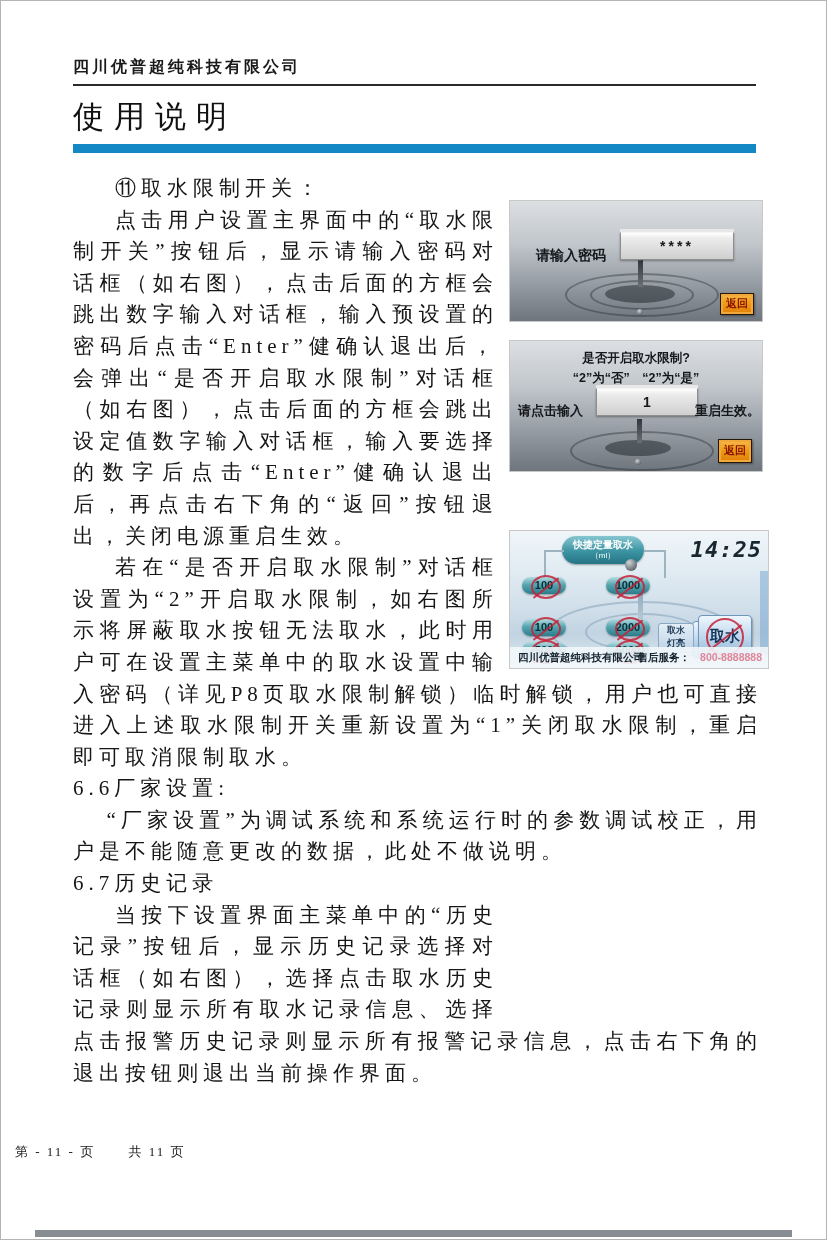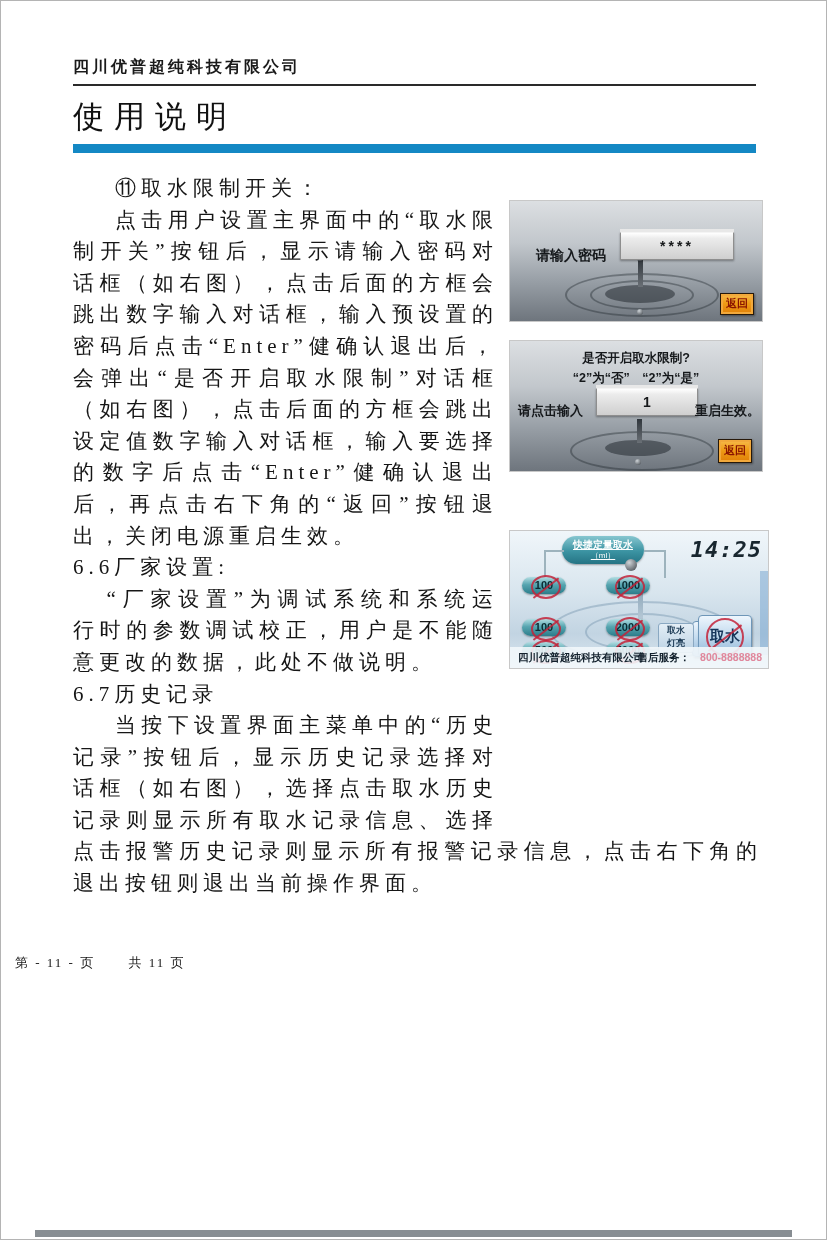--- a/index.html
+++ b/index.html
@@ -57,21 +57,21 @@
     color:#15355a;font-weight:bold;text-align:center;cursor:pointer;}
   .btn-qty{position:absolute;width:44px;height:17px;border-radius:9px;
     background:linear-gradient(180deg,#b2dde2 0%,#57a5b0 45%,#2b7d8b 100%);
     box-shadow:0 1px 2px rgba(0,0,0,.35);color:#0a2c33;font-weight:bold;
     font-size:11px;line-height:17px;text-align:center;cursor:pointer;}
   .nosign{position:absolute;border:2px solid rgba(195,35,58,0.85);border-radius:50%;}
   .nosign::after{content:"";position:absolute;left:-12%;top:50%;width:124%;height:0;
     border-top:2px solid rgba(195,35,58,0.85);transform:rotate(-38deg);}
   .pill{position:absolute;left:52px;top:5px;width:82px;height:28px;border-radius:14px;
     background:linear-gradient(180deg,#86c6d0 0%,#3b93a2 55%,#257484 100%);
-    box-shadow:0 1px 2px rgba(0,0,0,.35);color:#ffffff;text-align:center;text-decoration:underline;}
+    box-shadow:0 1px 2px rgba(0,0,0,.35);color:#ffffff;text-align:center;}
   .pill .l1{font-size:10px;font-weight:bold;line-height:13px;margin-top:2px;}
   .pill .l2{font-size:8px;line-height:9px;}
   .brk{position:absolute;border-color:#9db3bd;}
   .clock{position:absolute;right:6px;top:3px;font-family:"DejaVu Sans Mono",monospace;
     font-weight:bold;font-style:italic;font-size:22px;letter-spacing:1px;color:#18262f;}
   .lamp{position:absolute;left:148px;top:92px;width:34px;height:28px;
     background:linear-gradient(180deg,#e4eef6,#bcd2e4);border:1px solid #8aa8c2;border-radius:3px;
     font-size:9px;line-height:13px;font-weight:bold;text-align:center;color:#1c3a55;}
   .rstrip{position:absolute;right:0;top:40px;width:8px;height:84px;background:rgba(125,170,210,.55);}
   .scr-footer{position:absolute;left:0;right:0;bottom:0;height:21px;
@@ -165,20 +165,21 @@
         <div class="scr-footer">
           <span class="co">四川优普超纯科技有限公司</span>
           <span class="svc">售后服务：</span>
           <span class="tel">800-8888888</span>
         </div>
       </div>
     </aside>
 
     <p class="ind2">⑪取水限制开关：</p>
     <p class="ind2">点击用户设置主界面中的“取水限制开关”按钮后，显示请输入密码对话框（如右图），点击后面的方框会跳出数字输入对话框，输入预设置的密码后点击“Enter”健确认退出后，会弹出“是否开启取水限制”对话框（如右图），点击后面的方框会跳出设定值数字输入对话框，输入要选择的数字后点击“Enter”健确认退出后，再点击右下角的“返回”按钮退出，关闭电源重启生效。</p>
+    <p class="ind2">若在“是否开启取水限制”对话框设置为“2”开启取水限制，如右图所示将屏蔽取水按钮无法取水，此时用户可在设置主菜单中的取水设置中输入密码（详见P8页取水限制解锁）临时解锁，用户也可直接进入上述取水限制开关重新设置为“1”关闭取水限制，重启即可取消限制取水。</p>
     <p>6.6厂家设置:</p>
     <p class="ind15">“厂家设置”为调试系统和系统运行时的参数调试校正，用户是不能随意更改的数据，此处不做说明。</p>
     <p>6.7历史记录</p>
 
     <div>
       <aside class="figs2">
 
         <div class="spacer"></div>
       </aside>
       <p class="ind2">当按下设置界面主菜单中的“历史记录”按钮后，显示历史记录选择对话框（如右图），选择点击取水历史记录则显示所有取水记录信息、选择点击报警历史记录则显示所有报警记录信息，点击右下角的退出按钮则退出当前操作界面。</p>

